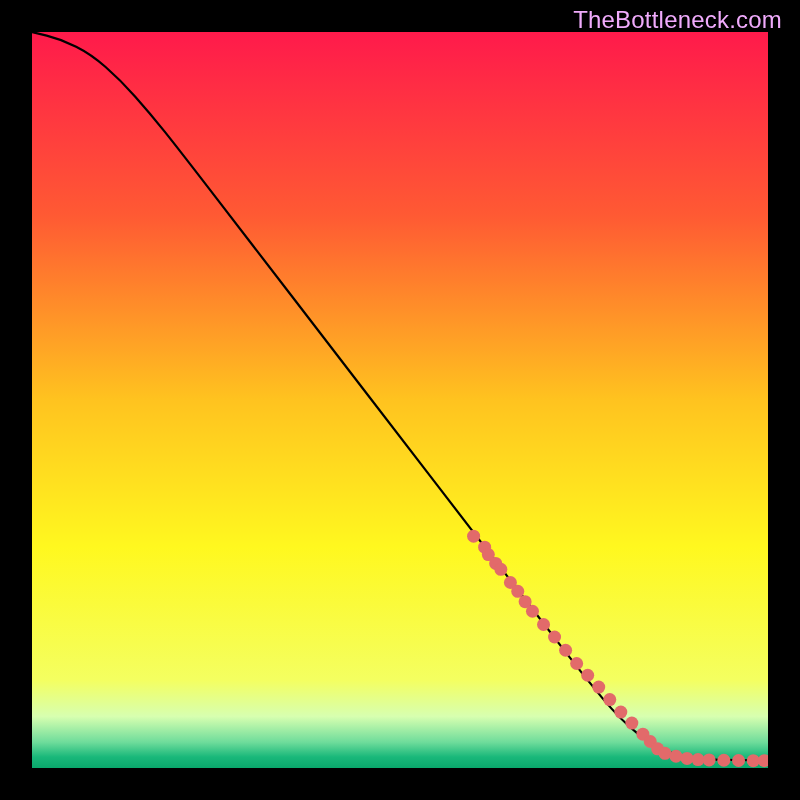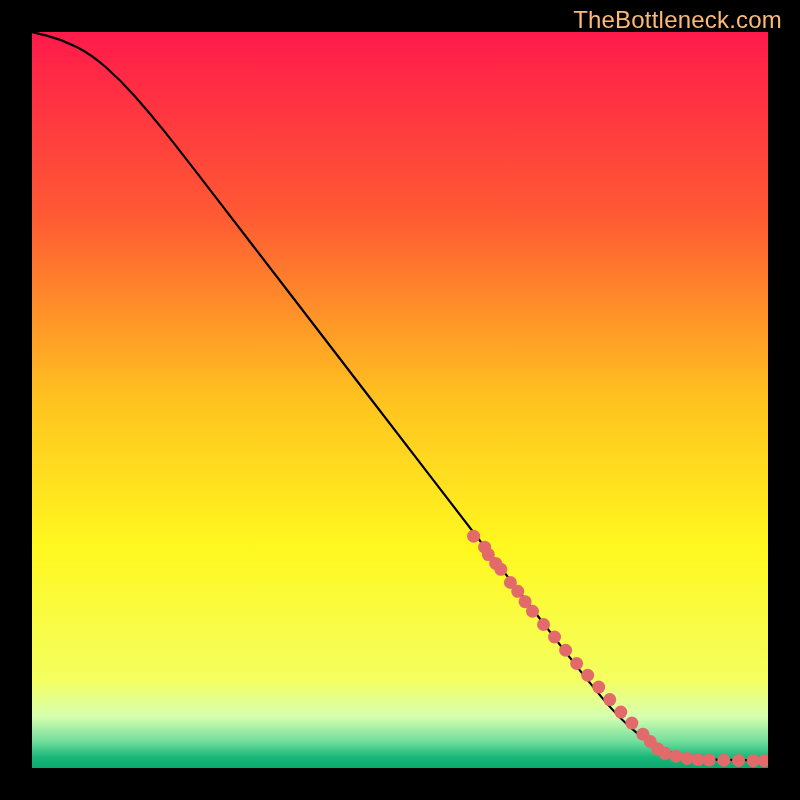--- a/index.html
+++ b/index.html
@@ -1,18 +1,18 @@
 <!DOCTYPE html>
 <html><head>
 <meta charset="utf-8">
 <style>
   html,body{margin:0;padding:0;width:800px;height:800px;background:#000;overflow:hidden;font-family:Arial,Helvetica,sans-serif}
   .frame{position:absolute;left:0;top:0;width:800px;height:800px;background:#000}
   .plot{position:absolute;left:32px;top:32px;width:736px;height:736px}
-  .attrib{position:absolute;top:6px;right:18px;color:#fdba74;font-size:24px;font-weight:400;letter-spacing:.2px}
+  .attrib{position:absolute;top:6px;right:18px;color:#f0abfc;font-size:24px;font-weight:400;letter-spacing:.2px}
 </style>
 </head>
 <body>
 
 <div class="frame">
   <div class="attrib">TheBottleneck.com</div>
   <div class="plot">
     <svg id="svg" width="736" height="736" viewBox="0 0 736 736">
       <defs>
         <linearGradient id="bg" x1="0" y1="0" x2="0" y2="1">

